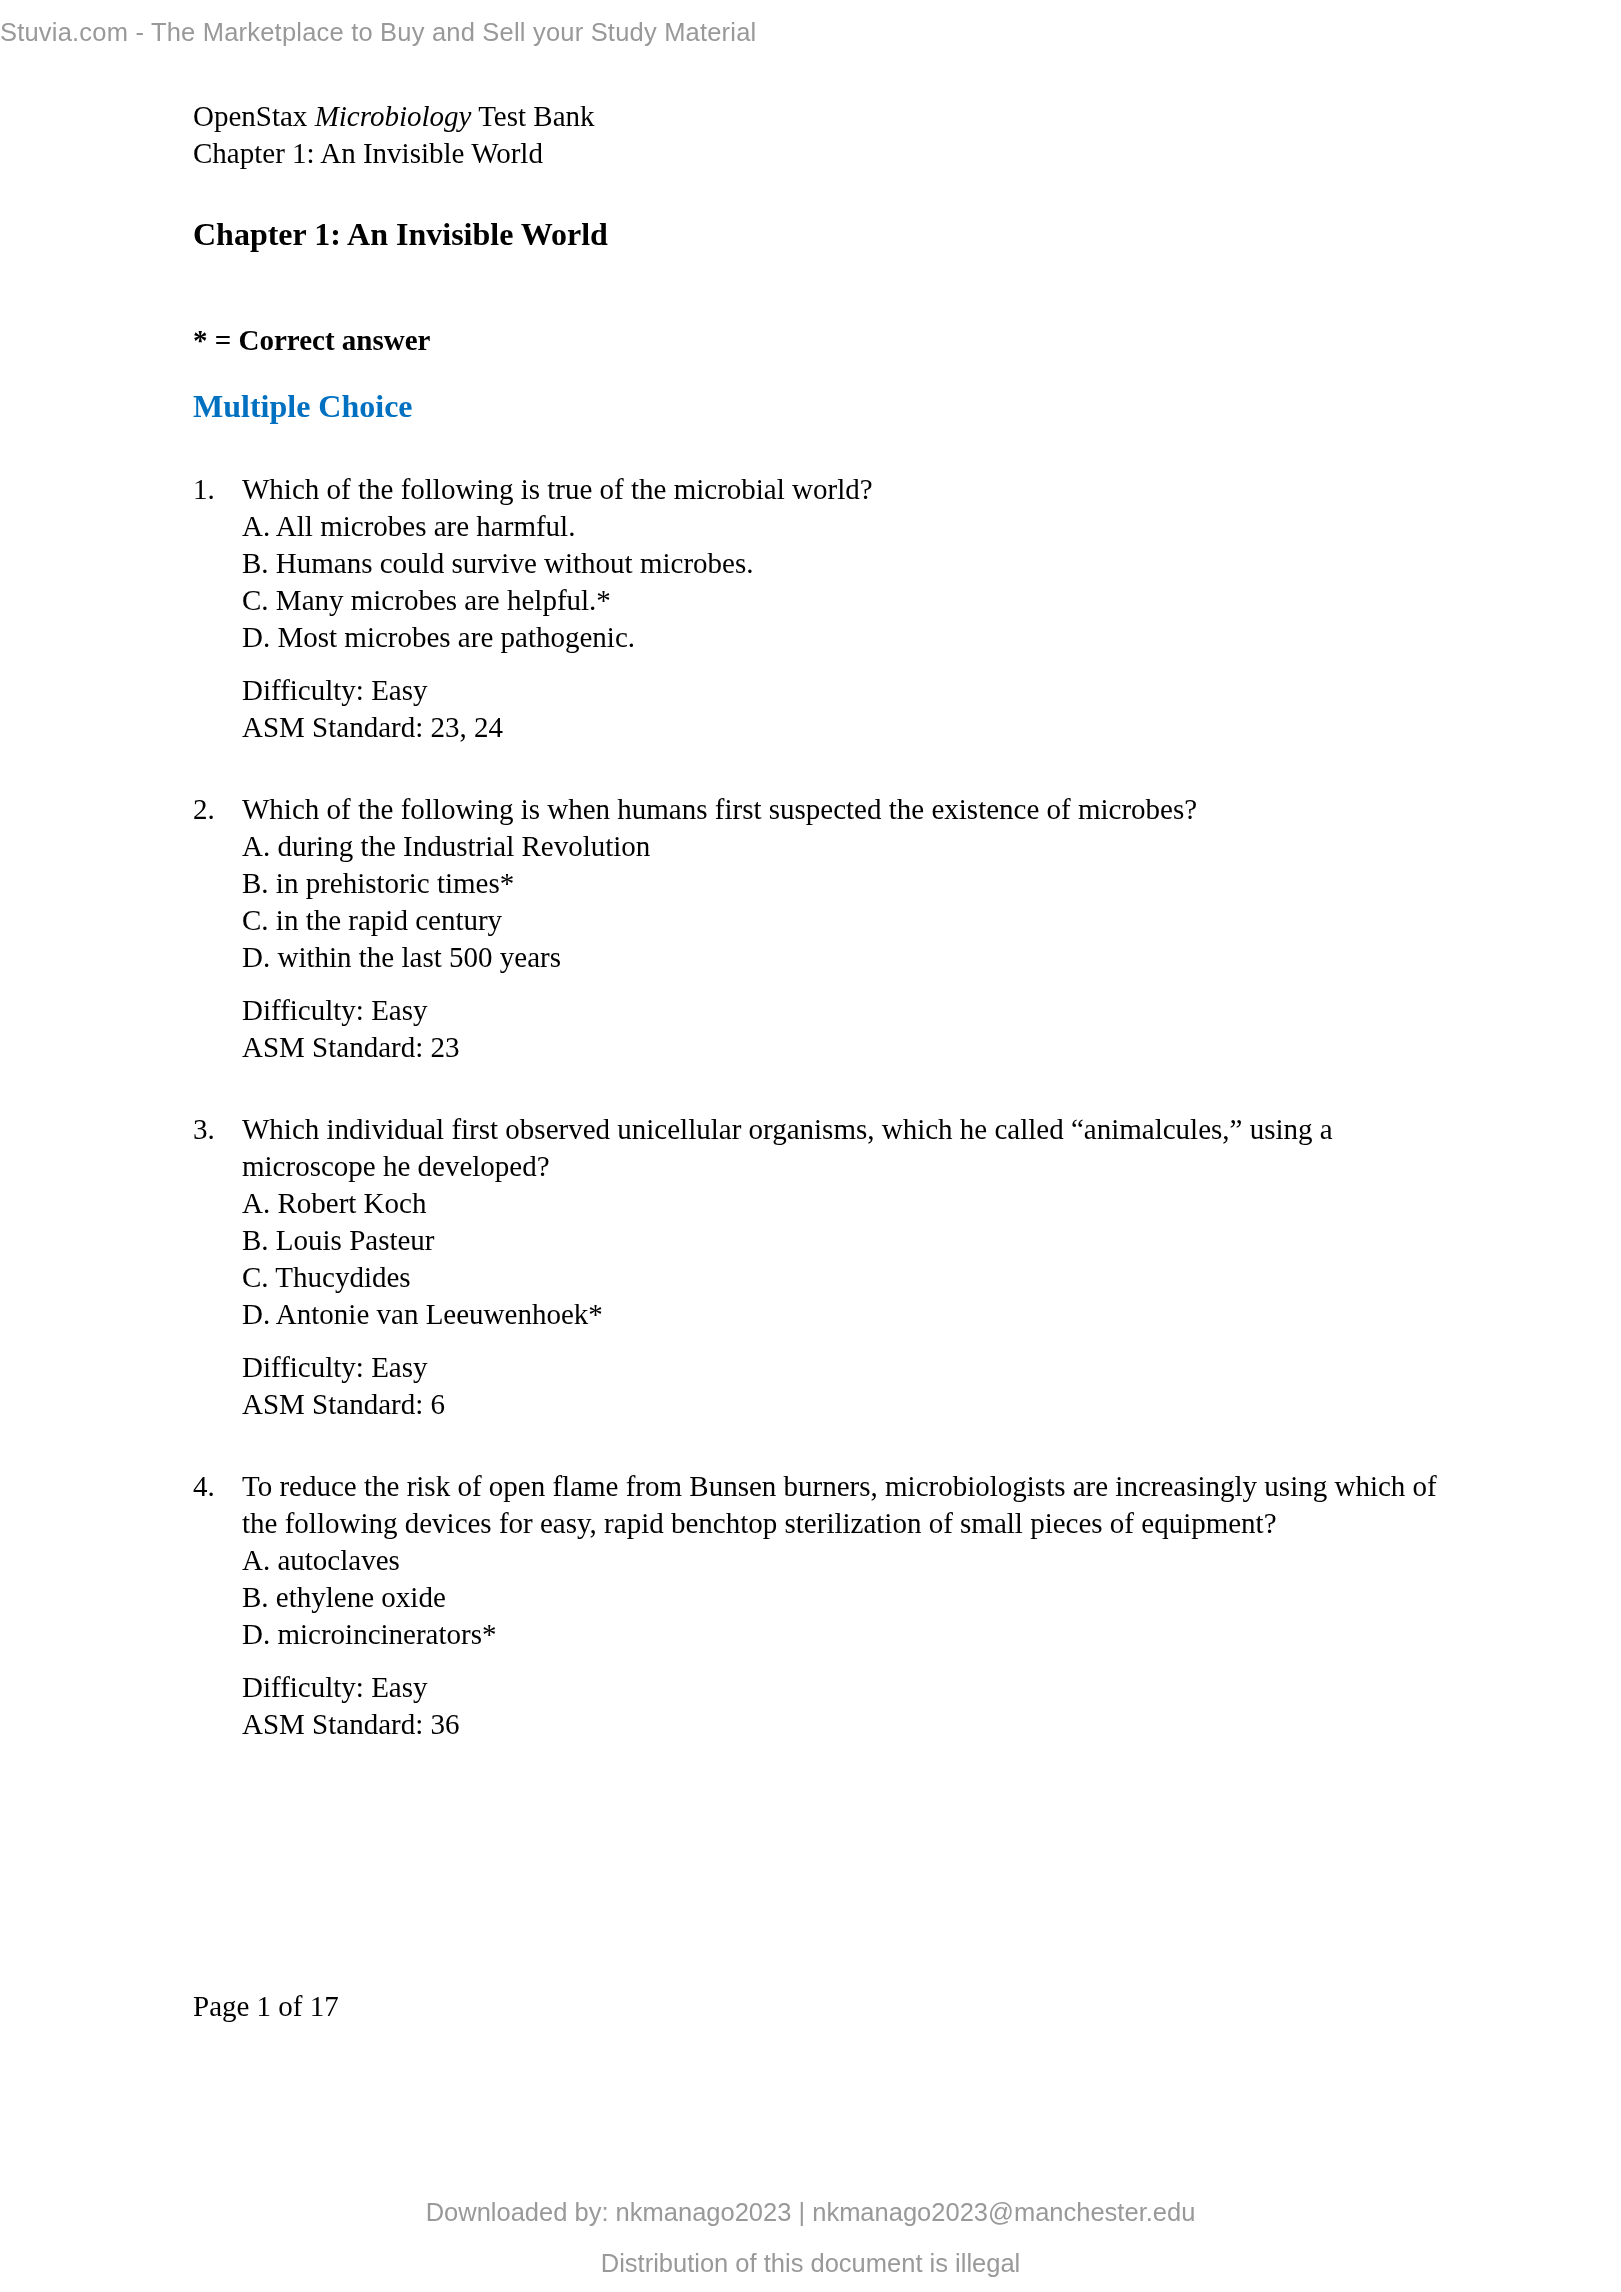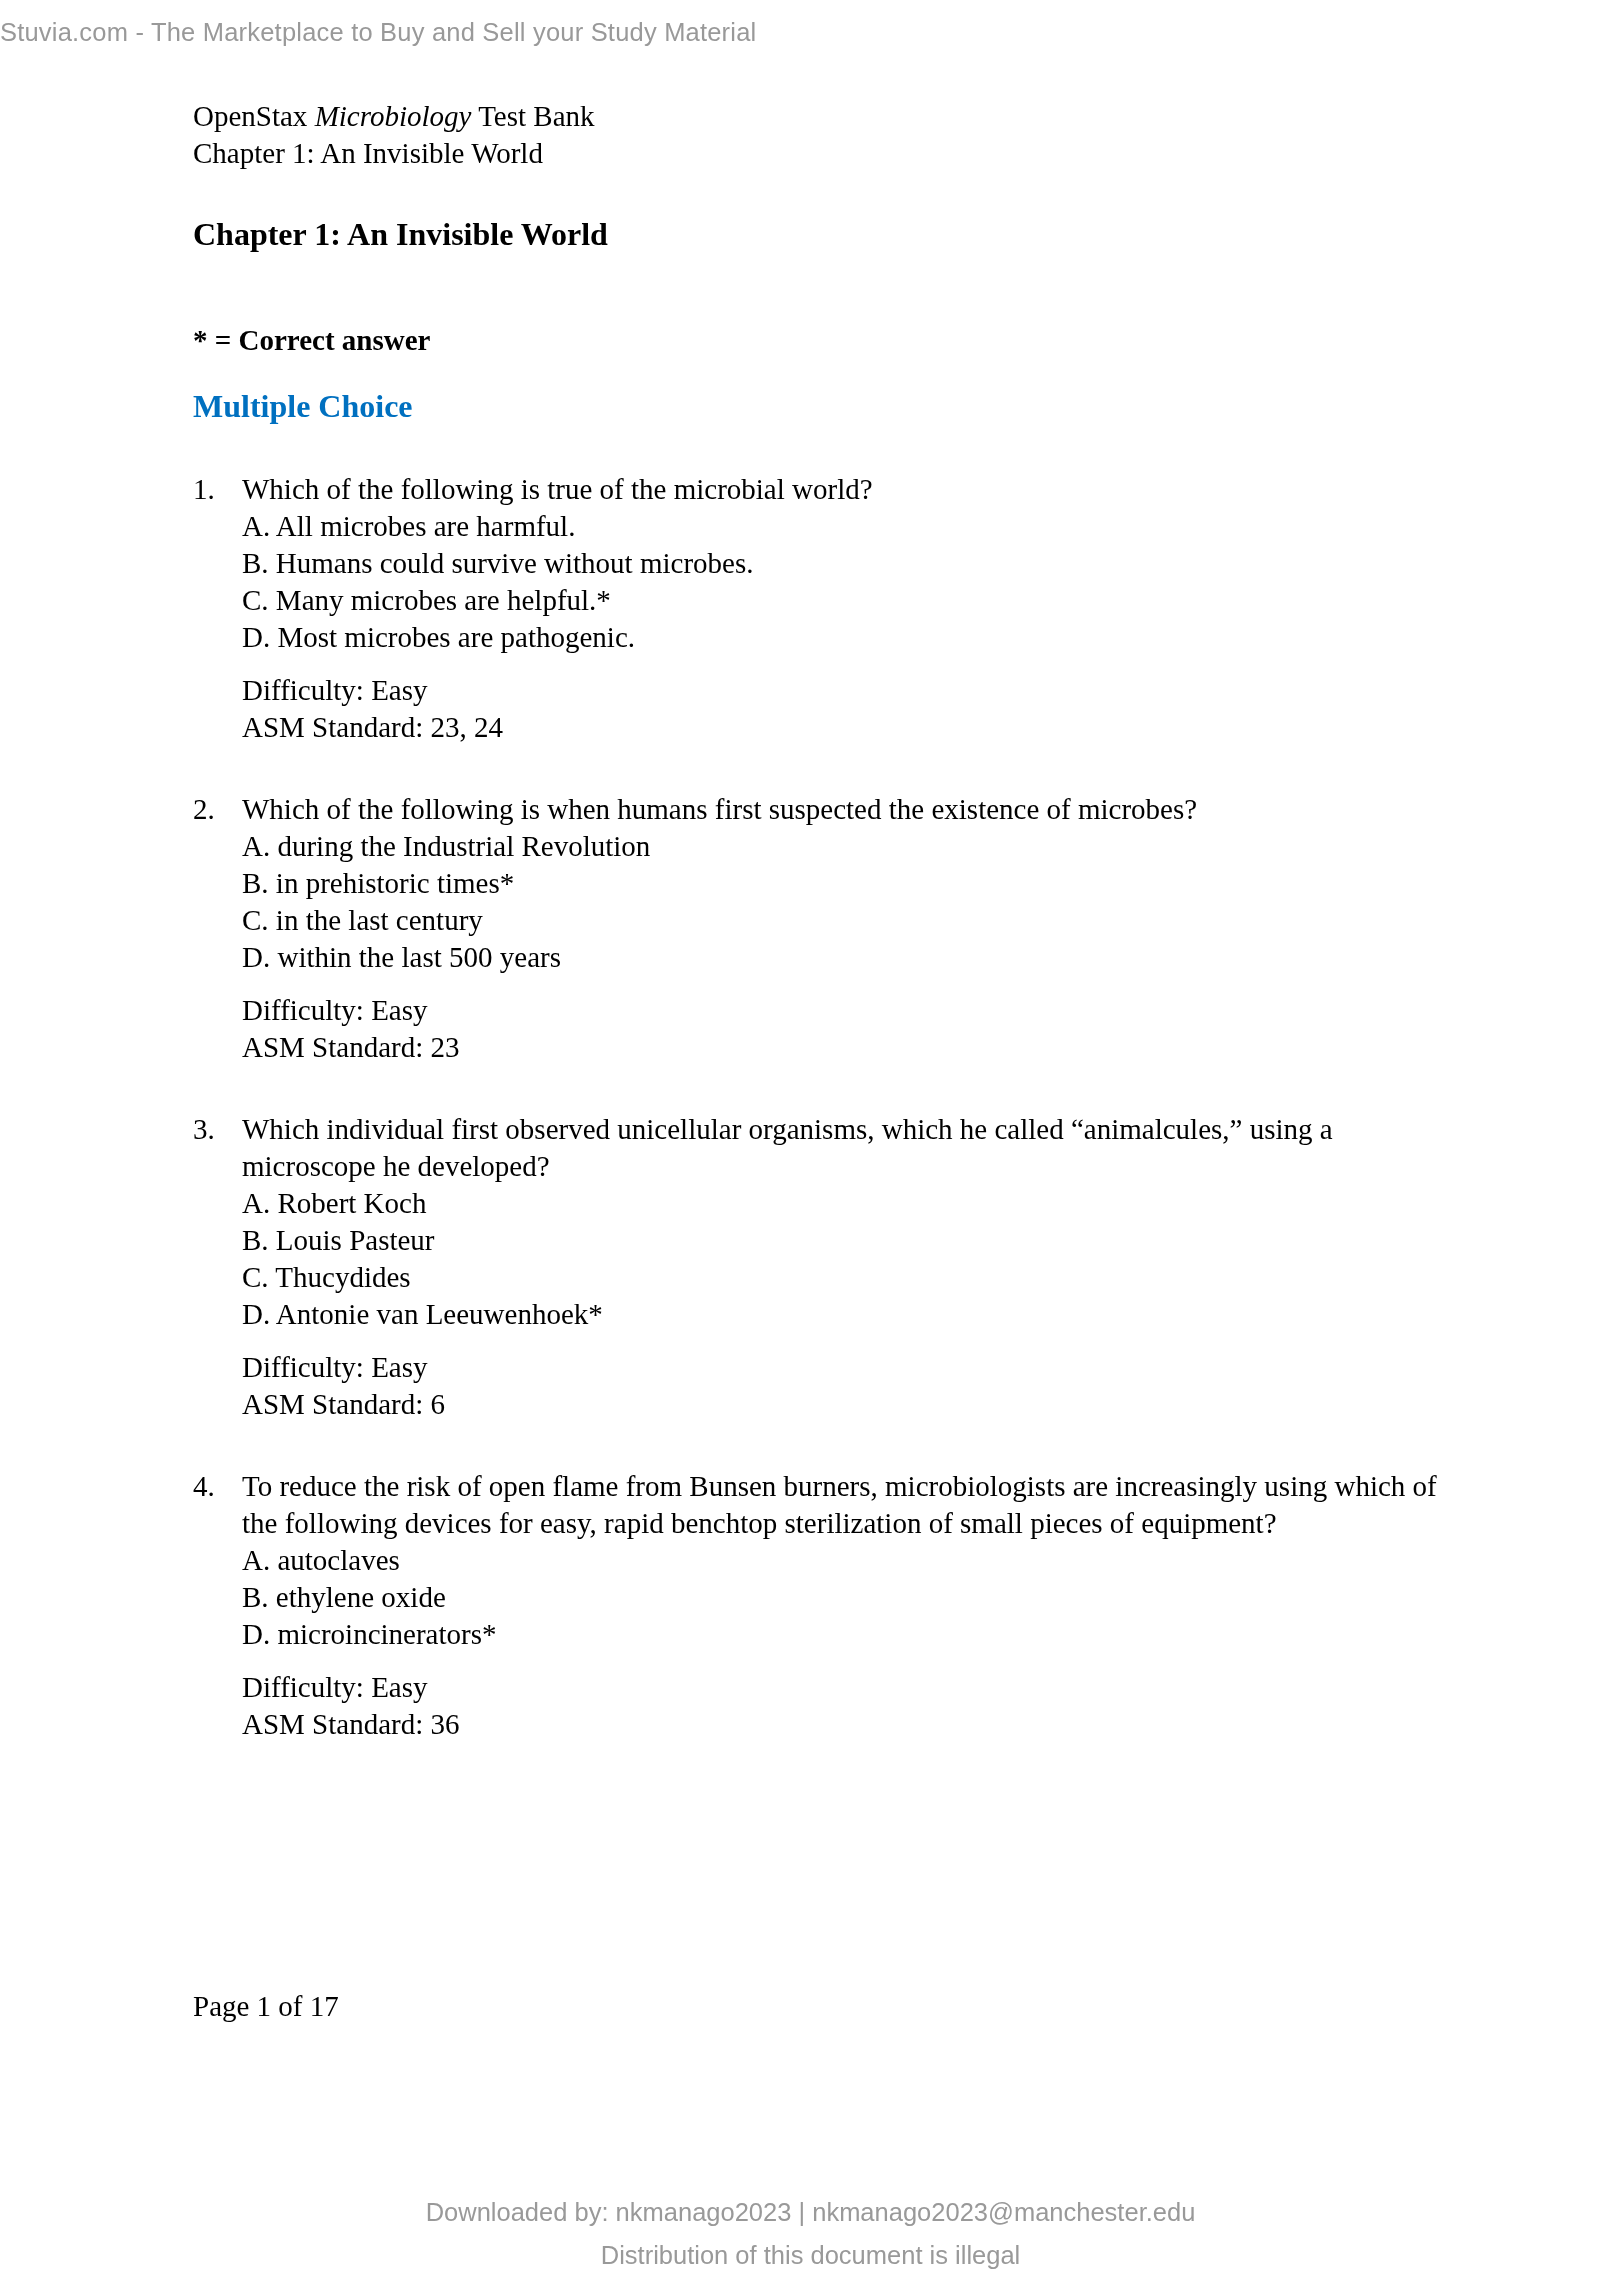--- a/index.html
+++ b/index.html
@@ -96,21 +96,21 @@
     position: absolute;
     top: 2198px;
     left: 0;
     width: 100%;
     text-align: center;
     font-family: "Liberation Sans", sans-serif;
     font-size: 25.5px;
   }
 
   .watermark-footer .footer-line-2 {
-    margin-top: 14px;
+    margin-top: 22px;
   }
 
   .italic { font-style: italic; }
 </style>
 </head>
 <body>
 
 <div class="page">
 
   <div class="watermark-header" style="color: rgb(153, 153, 153);">Stuvia.com - The Marketplace to Buy and Sell your Study Material</div>
@@ -146,21 +146,21 @@
     </div>
   </div>
 
   <div class="question">
     <div class="q-num">2.</div>
     <div class="q-body">
       <div class="q-text">Which of the following is when humans first suspected the existence of microbes?</div>
       <div>
               <div class="option">A. during the Industrial Revolution</div>
               <div class="option">B. in prehistoric times*</div>
-              <div class="option">C. in the last century</div>
+              <div class="option">C. in the rapid century</div>
               <div class="option">D. within the last 500 years</div>
             </div>
       <div class="meta">
         <div>Difficulty: Easy</div>
         <div>ASM Standard: 23</div>
       </div>
     </div>
   </div>
 
   <div class="question">

